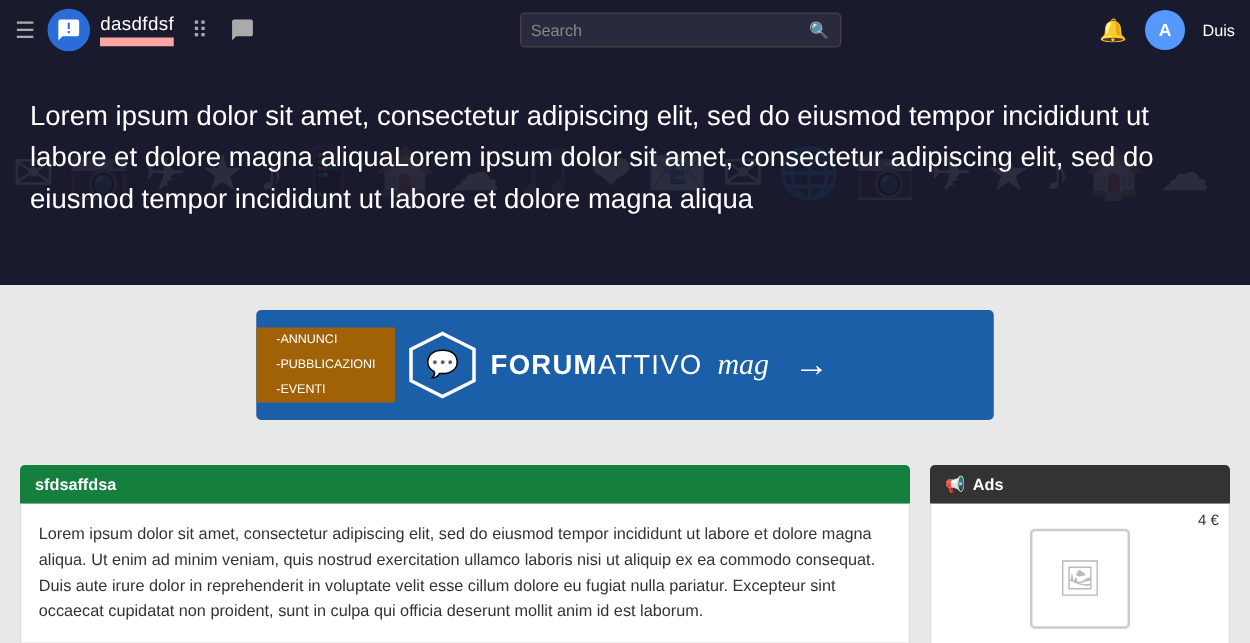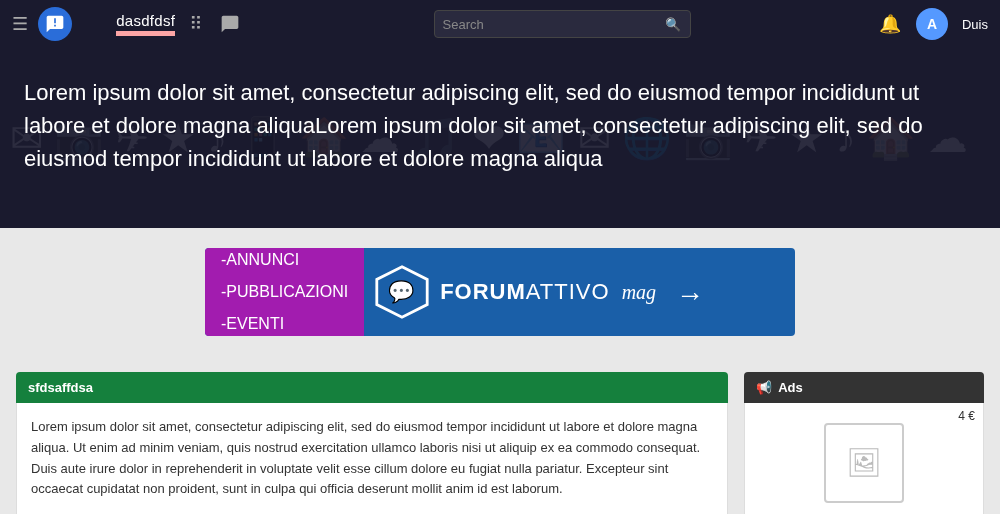--- a/index.html
+++ b/index.html
@@ -16,21 +16,21 @@
       position: relative;
     }
     .navbar-left { display: flex; align-items: center; gap: 10px; }
     .navbar-brand { display: flex; align-items: center; gap: 8px; }
     .brand-icon {
       width: 34px; height: 34px; background: #2a6dd9; border-radius: 50%;
       display: flex; align-items: center; justify-content: center;
     }
     .brand-icon svg { width: 20px; height: 20px; fill: white; }
     .brand-name { color: white; font-size: 15px; font-weight: 500; letter-spacing: 0.3px; }
-    .brand-underline { border-bottom: 5px solid #fca5a5; padding-bottom: 2px; margin-left: 36px; }
+    .brand-underline { border-bottom: 7px solid #fca5a5; padding-bottom: 2px; }
     .nav-grid-icon, .nav-chat-icon {
       color: #aaa; font-size: 18px; cursor: pointer; padding: 4px;
       display: flex; align-items: center;
     }
     .hamburger { color: #aaa; font-size: 18px; cursor: pointer; display: flex; align-items: center; }
 
     
     .navbar-search {
       flex: 1;
       display: flex;
@@ -103,24 +103,24 @@
     .promo-banner {
       width: 590px;
       height: 88px;
       background: #1a5fa8;
       border-radius: 4px;
       display: flex;
       align-items: center;
       overflow: hidden;
     }
     .promo-left {
-      background: #a21caf;
+      background: #a16207;
       padding: 0 16px;
       color: white;
-      font-size: 16px;
+      font-size: 10px;
       line-height: 2;
       white-space: nowrap;
     }
     .promo-left span { display: block; }
     .promo-center {
       display: flex;
       align-items: center;
       justify-content: center;
       padding: 0 10px;
     }
@@ -138,21 +138,21 @@
     .forum-text {
       color: white;
       font-size: 22px;
       font-weight: 700;
       letter-spacing: 1px;
       text-transform: uppercase;
     }
     .forum-text .normal { font-weight: 400; }
     .forum-mag {
       color: white;
-      font-size: 20px;
+      font-size: 24px;
       font-style: italic;
       font-weight: 400;
       font-family: Georgia, serif;
     }
     .arrow-right {
       color: white;
       font-size: 28px;
       margin-left: 8px;
     }
 

